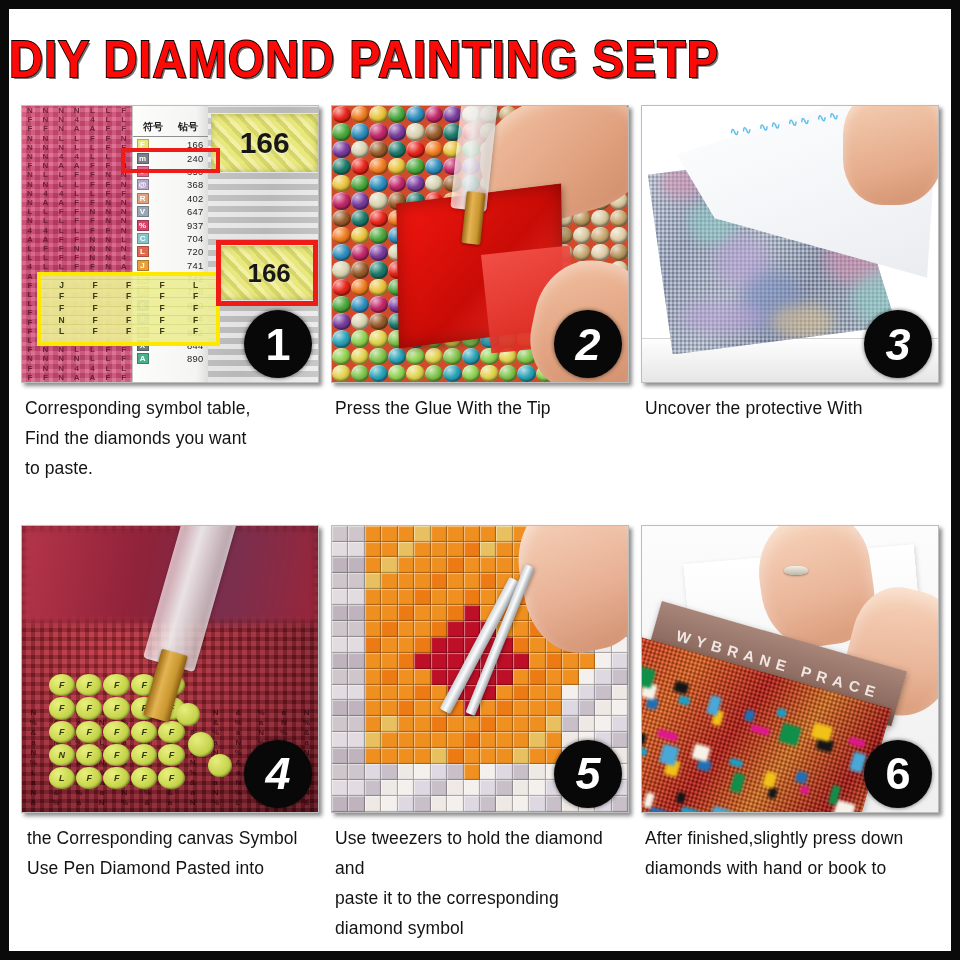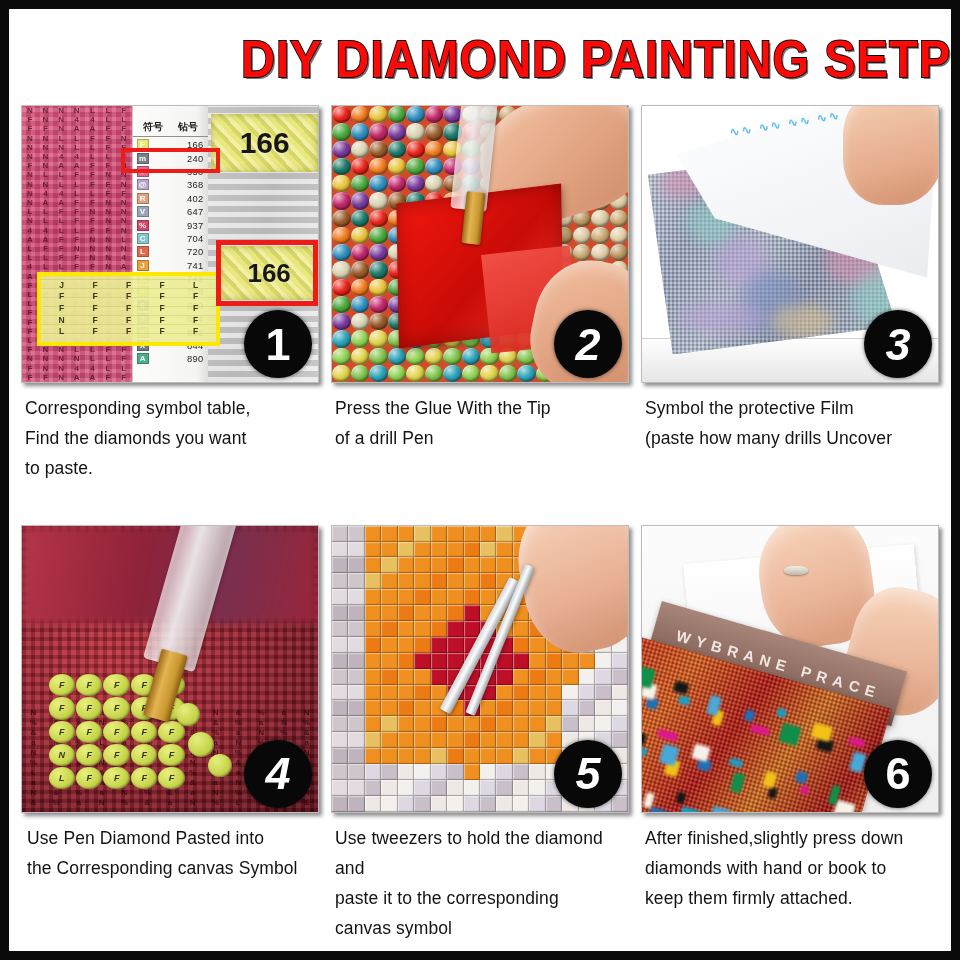--- a/index.html
+++ b/index.html
@@ -11,21 +11,21 @@
   }
   #page {
     position: absolute; inset: 0;
     background: #ffffff;
     border: 9px solid #0a0a0a;
   }
 
   
   .title-wrap {
     position: absolute; left: 0; right: 0; top: 22px;
-    text-align: right;
+    text-align: left;
   }
   .title {
     display: inline-block;
     font-size: 47px;
     font-weight: bold;
     letter-spacing: 1px;
     color: #fb0a07;
     font-family: "Liberation Sans", sans-serif;
     -webkit-text-stroke: 1.6px #000;
     paint-order: stroke fill;
@@ -957,21 +957,20 @@
         <div class="finger f1"></div>
         <div class="glue"></div>
         <div class="glue2"></div>
         <div class="finger f2"></div>
         <div class="penBody"></div>
         <div class="penTip"></div>
         <div class="badge">2</div>
       </div>
       <div class="caption">
         <div>Press the Glue With the Tip</div>
-        <div>of a drill Pen</div>
       </div>
     </div>
 
     <div class="step r1">
       <div class="photo p3">
         <div class="base"></div>
         <div class="mosaic" id="p3mosaic">
             <div class="blob" style="left: 5%; top: 8%; width: 18%; height: 16%; background: rgb(217, 143, 176);"></div>
             <div class="blob" style="left: 16%; top: 25%; width: 20%; height: 21%; background: rgb(143, 208, 200);"></div>
             <div class="blob" style="left: 27%; top: 42%; width: 22%; height: 26%; background: rgb(185, 160, 214);"></div>
@@ -981,22 +980,21 @@
             <div class="blob" style="left: 71%; top: 40%; width: 30%; height: 26%; background: rgb(217, 143, 176);"></div>
             <div class="blob" style="left: 82%; top: 57%; width: 32%; height: 31%; background: rgb(143, 208, 200);"></div>
             <div class="blob" style="left: 13%; top: 74%; width: 34%; height: 16%; background: rgb(185, 160, 214);"></div>
           </div>
         <div class="film"></div>
         <div class="filmMark">∿∿ ∿∿ ∿∿ ∿∿</div>
         <div class="hand"></div>
         <div class="badge">3</div>
       </div>
       <div class="caption">
-        <div>Symbol the protective Film</div>
-        <div>(paste how many drills Uncover</div>
+        <div>Uncover the protective With</div>
       </div>
     </div>
 
     <div class="step r2">
       <div class="photo p4">
         <div class="redCanvas"></div>
         <div class="blurTop"></div>
         <div class="symbols" id="p4syms">
             <span>N</span>
             <span>%</span>
@@ -1157,22 +1155,22 @@
             <i>F</i>
           </div>
         <div class="loose" style="left:56%;top:72%;width:9%;height:9%;"></div>
         <div class="loose" style="left:63%;top:80%;width:8%;height:8%;"></div>
         <div class="loose" style="left:52%;top:62%;width:8%;height:8%;"></div>
         <div class="penBody"></div>
         <div class="penTip"></div>
         <div class="badge">4</div>
       </div>
       <div class="caption c4">
+        <div>the Corresponding canvas Symbol</div>
         <div>Use Pen Diamond Pasted into</div>
-        <div>the Corresponding canvas Symbol</div>
       </div>
     </div>
 
     <div class="step r2">
       <div class="photo p5">
         <div class="sq" id="p5sq">
             <i style="background: rgb(207, 198, 204);"></i>
             <i style="background: rgb(207, 198, 204);"></i>
             <i style="background: rgb(239, 143, 31);"></i>
             <i style="background: rgb(239, 143, 31);"></i>
@@ -1498,21 +1496,21 @@
             <i style="background: rgb(200, 191, 201);"></i>
           </div>
         <div class="hand"></div>
         <div class="tweez t1"></div>
         <div class="tweez t2"></div>
         <div class="badge">5</div>
       </div>
       <div class="caption">
         <div>Use tweezers to hold the diamond and</div>
         <div>paste it to the corresponding</div>
-        <div>canvas symbol</div>
+        <div>diamond symbol</div>
       </div>
     </div>
 
     <div class="step r2">
       <div class="photo p6">
         <div class="deskTop"></div>
         <div class="paper"></div>
         <div class="hand hA"></div>
         <div class="ring"></div>
         <div class="hand hB"></div>
@@ -1552,18 +1550,17 @@
             <div class="sp" style="left: 73%; top: 45%; width: 4%; height: 6%; background: rgb(31, 111, 181);"></div>
             <div class="sp" style="left: 7%; top: 15%; width: 6%; height: 10%; background: rgb(15, 143, 74);"></div>
             <div class="sp" style="left: 20%; top: 44%; width: 7%; height: 4%; background: rgb(224, 22, 143);"></div>
             <div class="sp" style="left: 33%; top: 73%; width: 3%; height: 6%; background: rgb(21, 21, 21);"></div>
           </div>
         <div class="badge upright">6</div>
       </div>
       <div class="caption">
         <div>After finished,slightly press down</div>
         <div>diamonds with hand or book to</div>
-        <div>keep them firmly attached.</div>
       </div>
     </div>
 
   </div>
 </div>
 
 </body></html>

